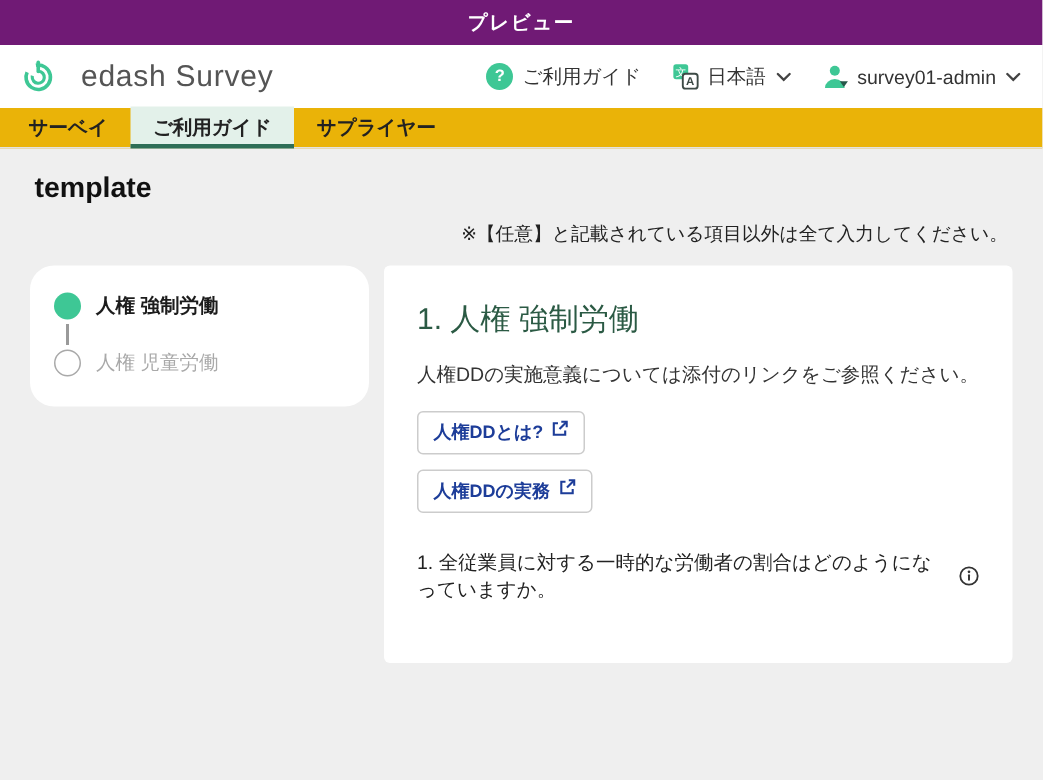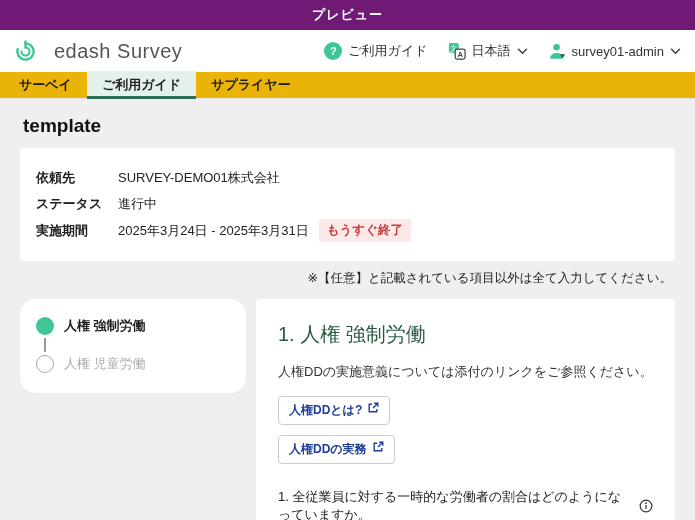--- a/index.html
+++ b/index.html
@@ -145,35 +145,20 @@
 
   <div class="tabbar">
     <div class="tab">サーベイ</div>
     <div class="tab active">ご利用ガイド</div>
     <div class="tab">サプライヤー</div>
   </div>
 
   <div class="content">
     <div class="page-title">template</div>
 
-    <div class="info-card">
-      <div class="info-row">
-        <span class="info-label">依頼先</span>
-        <span class="info-value">SURVEY-DEMO01株式会社</span>
-      </div>
-      <div class="info-row">
-        <span class="info-label">ステータス</span>
-        <span class="info-value">進行中</span>
-      </div>
-      <div class="info-row">
-        <span class="info-label">実施期間</span>
-        <span class="info-value">2025年3月24日 - 2025年3月31日</span>
-        <span class="status-badge">もうすぐ終了</span>
-      </div>
-    </div>
 
     <div class="note">※【任意】と記載されている項目以外は全て入力してください。</div>
 
     <div class="columns">
 
       <div class="stepper-card">
         <div class="step-item">
           <span class="step-circle-active"></span>
           <span class="step-label-active">人権 強制労働</span>
         </div>

